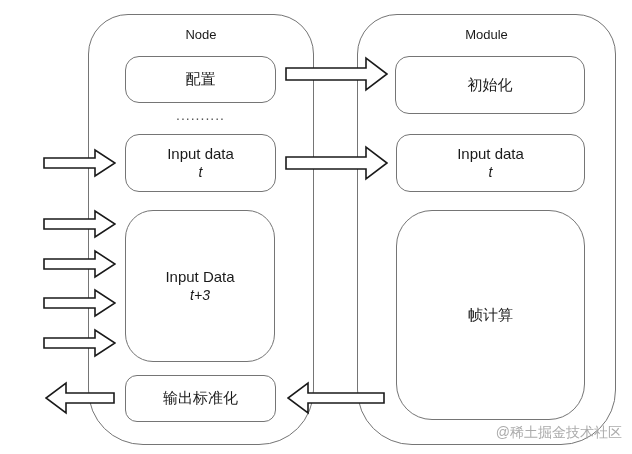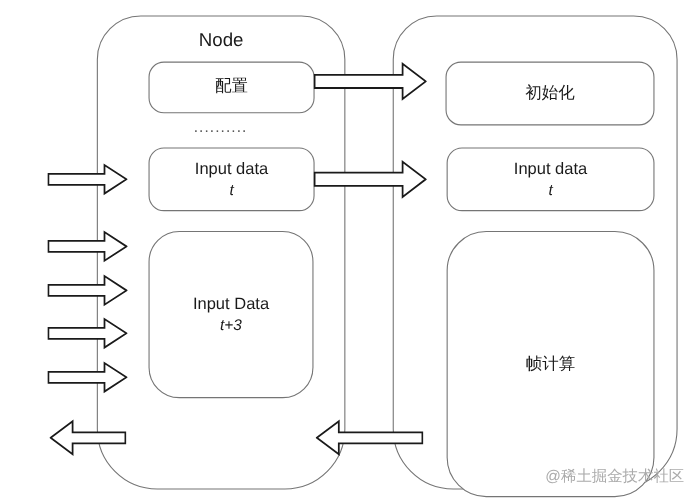--- a/index.html
+++ b/index.html
@@ -21,37 +21,36 @@
   .panel{
     position:absolute;
     border:1px solid var(--border);
     border-radius:40px 40px 55px 55px;
     background:transparent;
     box-sizing:border-box;
   }
   .panel-title{
     position:absolute;
     text-align:center;
-    font-size:17px;
+    font-size:13px;
     color:var(--text);
   }
   .box{
     position:absolute;
     border:1px solid var(--border);
     border-radius:10px;
     background:#fff;
     box-sizing:border-box;
     display:flex;
     flex-direction:column;
     align-items:center;
     justify-content:center;
     font-size:15px;
     line-height:1.25;
     text-align:center;
-    margin-left:10px;
   }
   .box .sub{font-style:italic;font-size:14px;}
   .box.big{border-radius:28px;}
   .box.bigger{border-radius:36px;}
   .dots{
     position:absolute;
     text-align:center;
     font-size:14px;
     letter-spacing:1px;
     color:#555;
@@ -69,48 +68,52 @@
 </style>
 </head>
 <body>
 
 <div class="canvas">
 
   <div class="panel" style="left:88px;top:14px;width:226px;height:431px;"></div>
   <div class="panel-title" style="left:88px;top:27px;width:226px;">Node</div>
 
   <div class="panel" style="left:357px;top:14px;width:259px;height:431px;"></div>
+  <div class="panel-title" style="left:357px;top:27px;width:259px;">Module</div>
 
   <div class="box" style="left:125px;top:56px;width:151px;height:47px;border-radius:14px;">
     <span>配置</span>
   </div>
 
   <div class="dots" style="left:125px;top:108px;width:151px;">..........</div>
 
   <div class="box" style="left:125px;top:134px;width:151px;height:58px;border-radius:14px;">
     <span>Input data</span>
     <span class="sub">t</span>
   </div>
 
   <div class="box big" style="left:125px;top:210px;width:150px;height:152px;">
     <span>Input Data</span>
     <span class="sub">t+3</span>
   </div>
 
+  <div class="box" style="left:125px;top:375px;width:151px;height:47px;border-radius:12px;">
+    <span>输出标准化</span>
+  </div>
 
   <div class="box" style="left:395px;top:56px;width:190px;height:58px;border-radius:14px;">
     <span>初始化</span>
   </div>
 
   <div class="box" style="left:396px;top:134px;width:189px;height:58px;border-radius:14px;">
     <span>Input data</span>
     <span class="sub">t</span>
   </div>
 
-  <div class="box bigger" style="left:396px;top:210px;width:189px;height:242px;">
+  <div class="box bigger" style="left:396px;top:210px;width:189px;height:210px;">
     <span>帧计算</span>
   </div>
 
   <svg class="arrow" style="left:285px;top:56px;" width="103" height="36" viewBox="0 0 103 36">
     <polygon points="1,12 81,12 81,2 102,18 81,34 81,24 1,24"></polygon>
   </svg>
   <svg class="arrow" style="left:285px;top:145px;" width="103" height="36" viewBox="0 0 103 36">
     <polygon points="1,12 81,12 81,2 102,18 81,34 81,24 1,24"></polygon>
   </svg>
 

